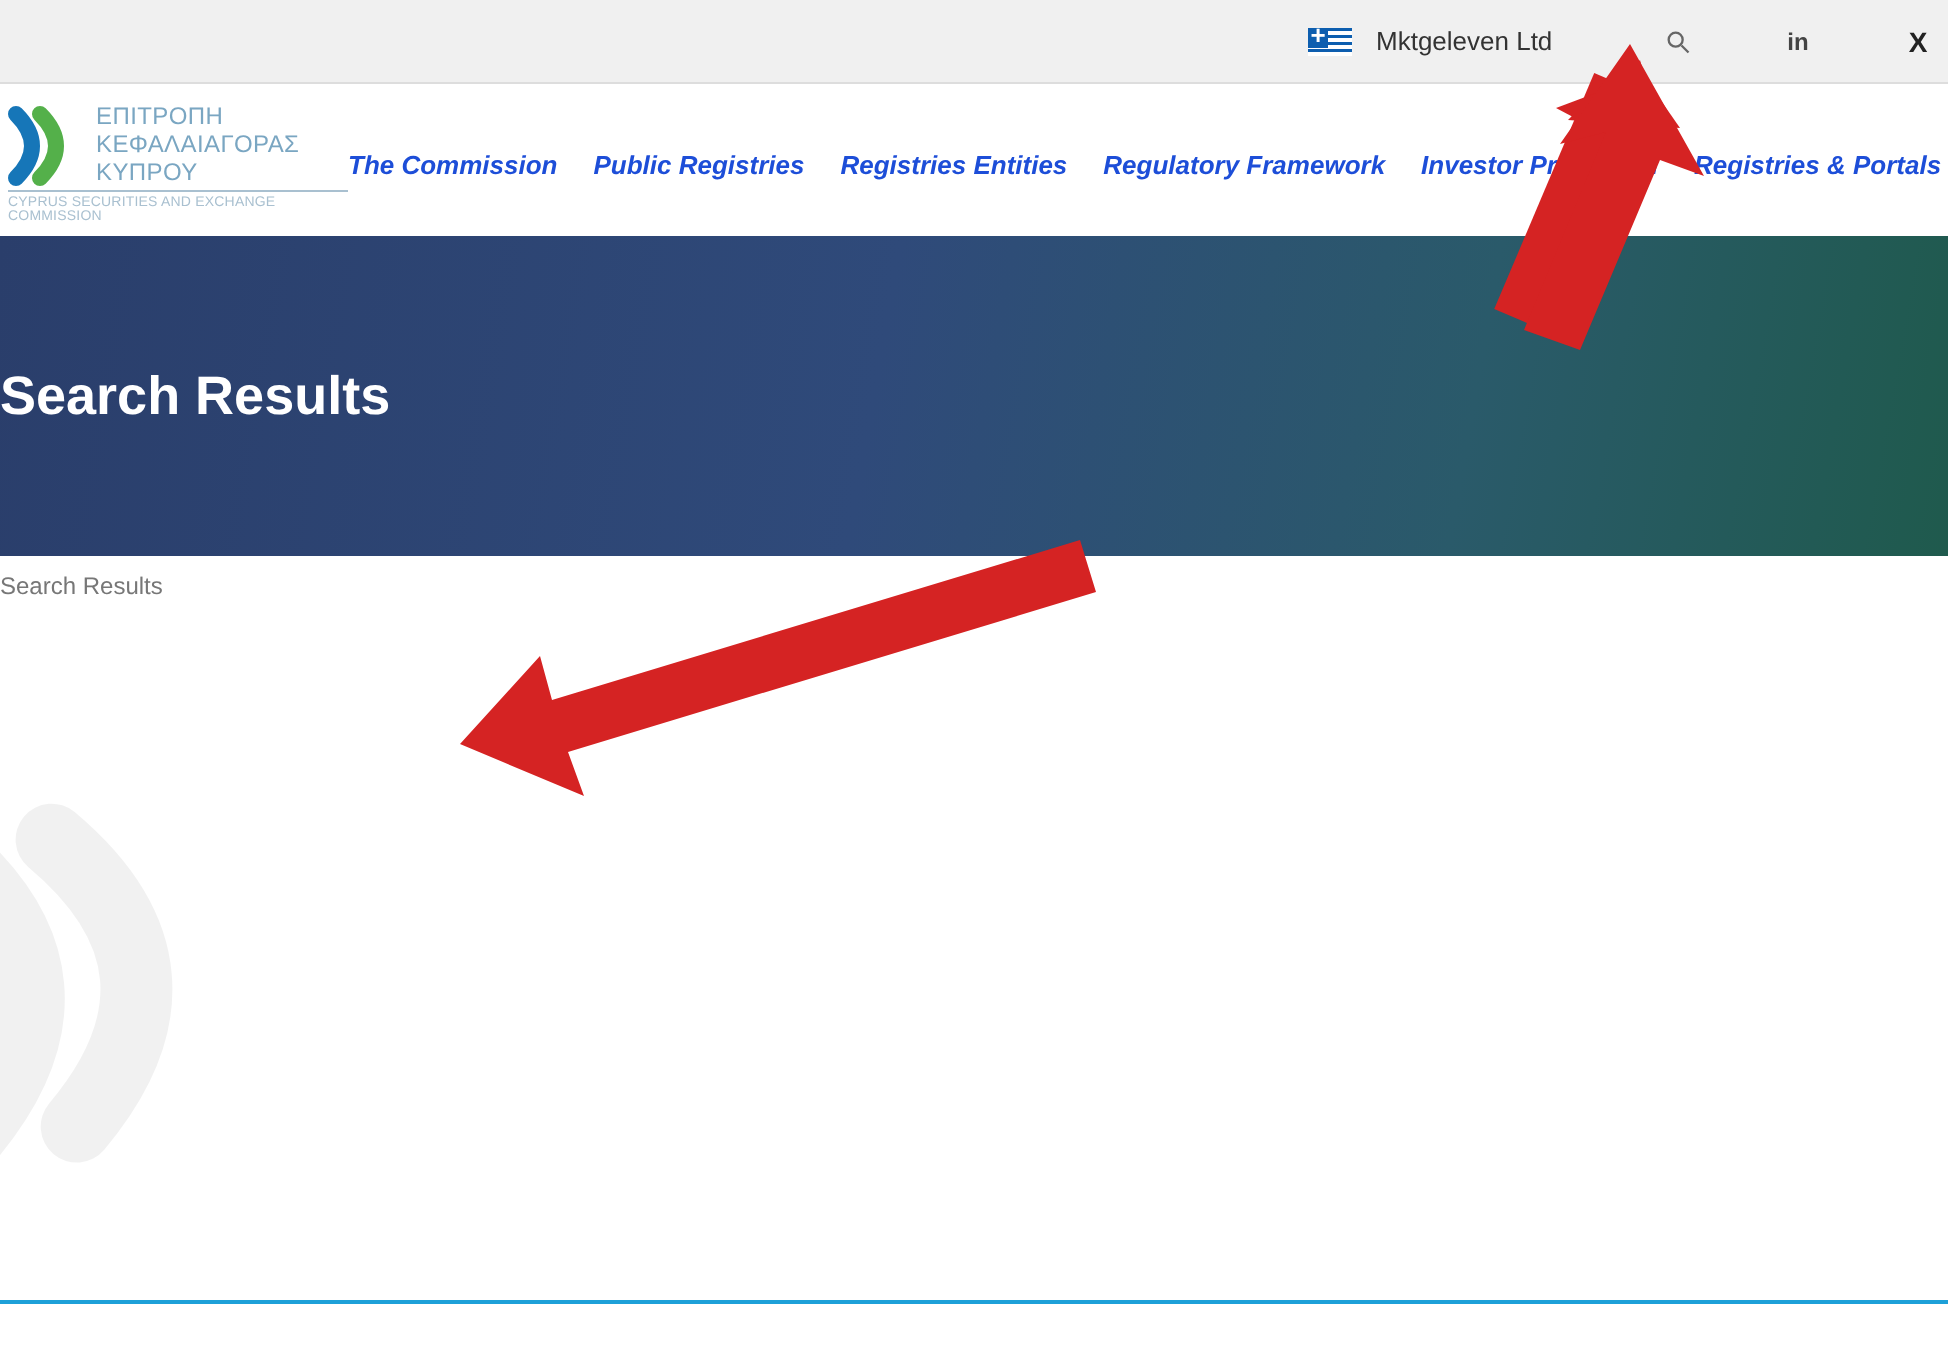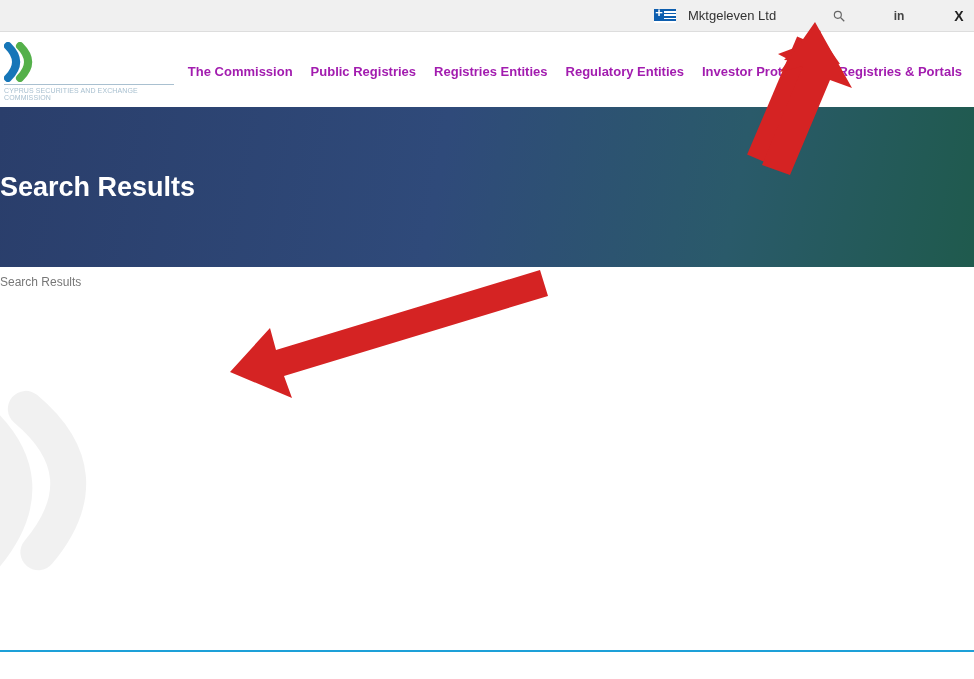--- a/index.html
+++ b/index.html
@@ -5,21 +5,21 @@
   * { box-sizing: border-box; margin: 0; padding: 0; }
   body {
     font-family: Arial, Helvetica, sans-serif;
     width: 974px;
     height: 679px;
     background: #fff;
     position: relative;
     overflow: hidden;
   }
   .topbar {
-    height: 32px;
+    height: 42px;
     background: #f0f0f0;
     border-bottom: 1px solid #ddd;
     display: flex;
     align-items: center;
     justify-content: flex-end;
     padding: 0 6px 0 0;
     gap: 6px;
     position: relative;
   }
   .flag {
@@ -88,21 +88,21 @@
   }
   .nav {
     display: flex;
     gap: 18px;
     align-items: center;
     font-size: 13px;
     font-weight: 700;
     color: #1a1a1a;
     white-space: nowrap;
   }
-  .nav a { text-decoration: none; color: #a21caf; cursor: pointer; }
+  .nav a { text-decoration: none; color: #1d4ed8; cursor: pointer; font-style: italic; }
   .hero {
     height: 160px;
     background: linear-gradient(100deg, #2a3e6b 0%, #2f4a7a 45%, #2a5a6a 75%, #1f5a4d 100%);
     display: flex;
     align-items: center;
     padding-left: 0;
   }
   .hero-title {
     color: #fff;
     font-size: 27px;
@@ -157,29 +157,34 @@
 
 <div class="header">
   <div class="logo-block">
     <div class="logo-row">
       <div class="logo-glyph">
         <svg viewBox="0 0 40 40" width="40" height="40">
           <path d="M4 4 Q20 20 4 36" fill="none" stroke="#1676b8" stroke-width="8" stroke-linecap="round"></path>
           <path d="M16 4 Q32 20 16 36" fill="none" stroke="#54b04a" stroke-width="8" stroke-linecap="round"></path>
         </svg>
       </div>
+      <div class="logo-text">
+        <div>ΕΠΙΤΡΟΠΗ</div>
+        <div>ΚΕΦΑΛΑΙΑΓΟΡΑΣ</div>
+        <div>ΚΥΠΡΟΥ</div>
+      </div>
     </div>
     <div class="logo-sub">CYPRUS SECURITIES AND EXCHANGE COMMISSION</div>
   </div>
 
   <nav class="nav">
     <a>The Commission</a>
     <a>Public Registries</a>
     <a>Registries Entities</a>
-    <a>Regulatory Entities</a>
+    <a>Regulatory Framework</a>
     <a>Investor Protection</a>
     <a>Registries &amp; Portals</a>
   </nav>
 </div>
 
 <div class="hero">
   <h1 class="hero-title">Search Results</h1>
 </div>
 
 <div class="breadcrumb">

